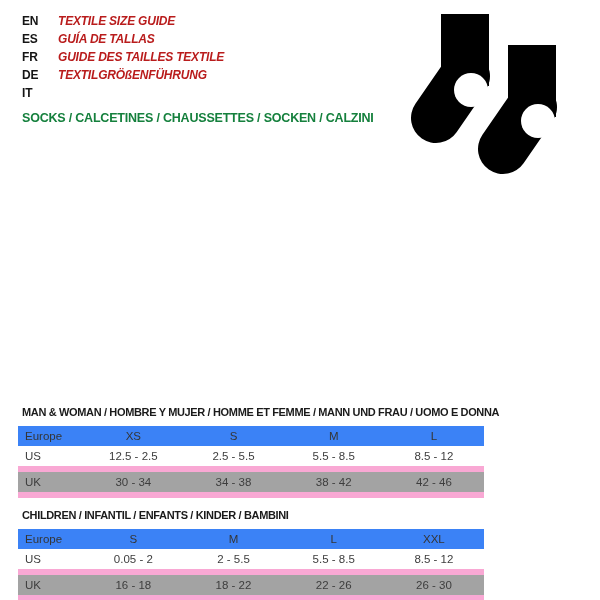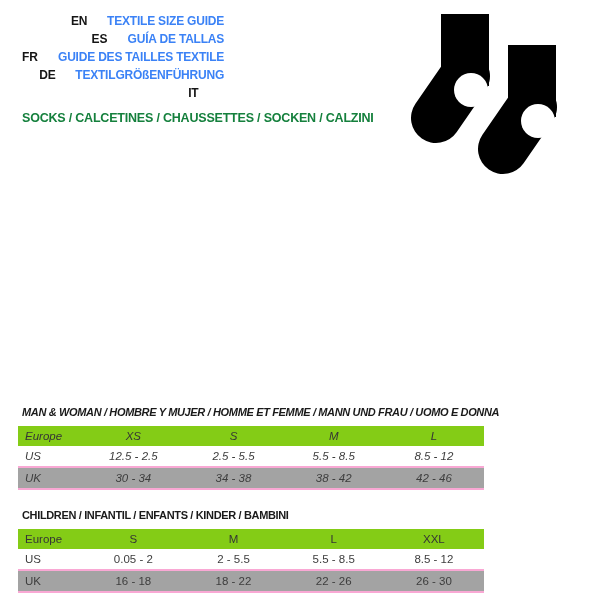--- a/index.html
+++ b/index.html
@@ -3,50 +3,50 @@
 <meta charset="utf-8">
 <style>
   html,body{margin:0;padding:0;}
   body{
     width:600px;height:600px;position:relative;background:#ffffff;
     font-family:"Liberation Sans", sans-serif;overflow:hidden;
     -webkit-font-smoothing:antialiased;
   }
   
   .lang-list{position:absolute;left:22px;top:12px;}
-  .lang-row{display:flex;align-items:center;height:18px;justify-content:flex-end;}
+  .lang-row{display:flex;align-items:center;height:18px;}
   .lang-code{width:36px;font-size:12px;font-weight:bold;color:#151515;letter-spacing:-0.2px;}
-  .lang-label{font-size:12px;font-weight:bold;color:#3b82f6;letter-spacing:-0.2px;white-space:nowrap;}
+  .lang-label{font-size:12px;font-weight:bold;color:#b91c1c;letter-spacing:-0.2px;white-space:nowrap;font-style:italic;}
   .category-line{
     position:absolute;left:22px;top:111px;font-size:12.5px;font-weight:bold;
     color:#15803d;letter-spacing:-0.2px;white-space:nowrap;
   }
   
   .socks-icon{position:absolute;left:403px;top:8px;width:170px;height:175px;}
   
   .size-section{position:absolute;left:18px;width:466px;}
-  .size-section.first{top:406px;font-style:italic;}
+  .size-section.first{top:406px;}
   .size-section.second{top:509px;}
   .size-title{
     font-size:11px;font-weight:bold;color:#1a1a1a;letter-spacing:-0.35px;
     margin:0 0 0 4px;height:14px;white-space:nowrap;
   }
   table.size-table{
     width:100%;border-collapse:collapse;table-layout:fixed;
     font-size:11.5px;color:#3d3d3d;margin-top:6px;
   }
   table.size-table th, table.size-table td{
     height:20px;padding:0;font-weight:normal;text-align:center;overflow:hidden;white-space:nowrap;
   }
   table.size-table th:first-child, table.size-table td:first-child{
     text-align:left;padding-left:7px;
   }
-  table.size-table thead tr{background:#84cc16;}
+  table.size-table thead tr{background:#3b82f6;}
   table.size-table thead th{color:#353535;}
-  table.size-table tbody tr{border-bottom:2px solid #f9a8d4;}
+  table.size-table tbody tr{border-bottom:6px solid #f9a8d4;}
   table.size-table tbody tr.alt{background:#a3a3a3;}
   col.c-label{width:14%;}
   col.c-size{width:21.5%;}
 </style>
 </head>
 <body>
 
 <div class="lang-list">
     <div class="lang-row">
       <span class="lang-code">EN</span>

